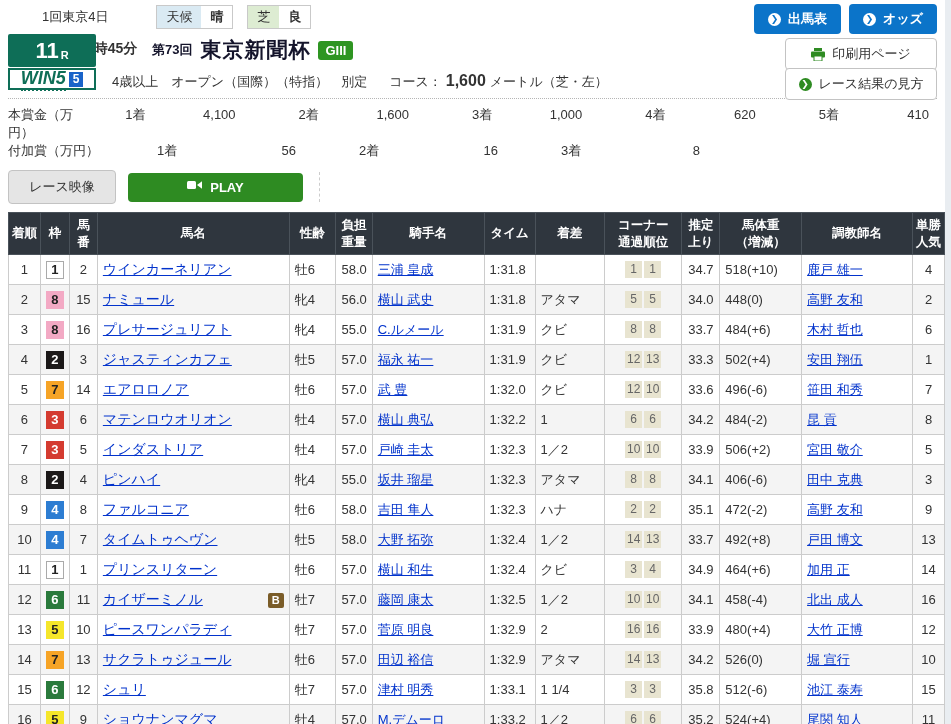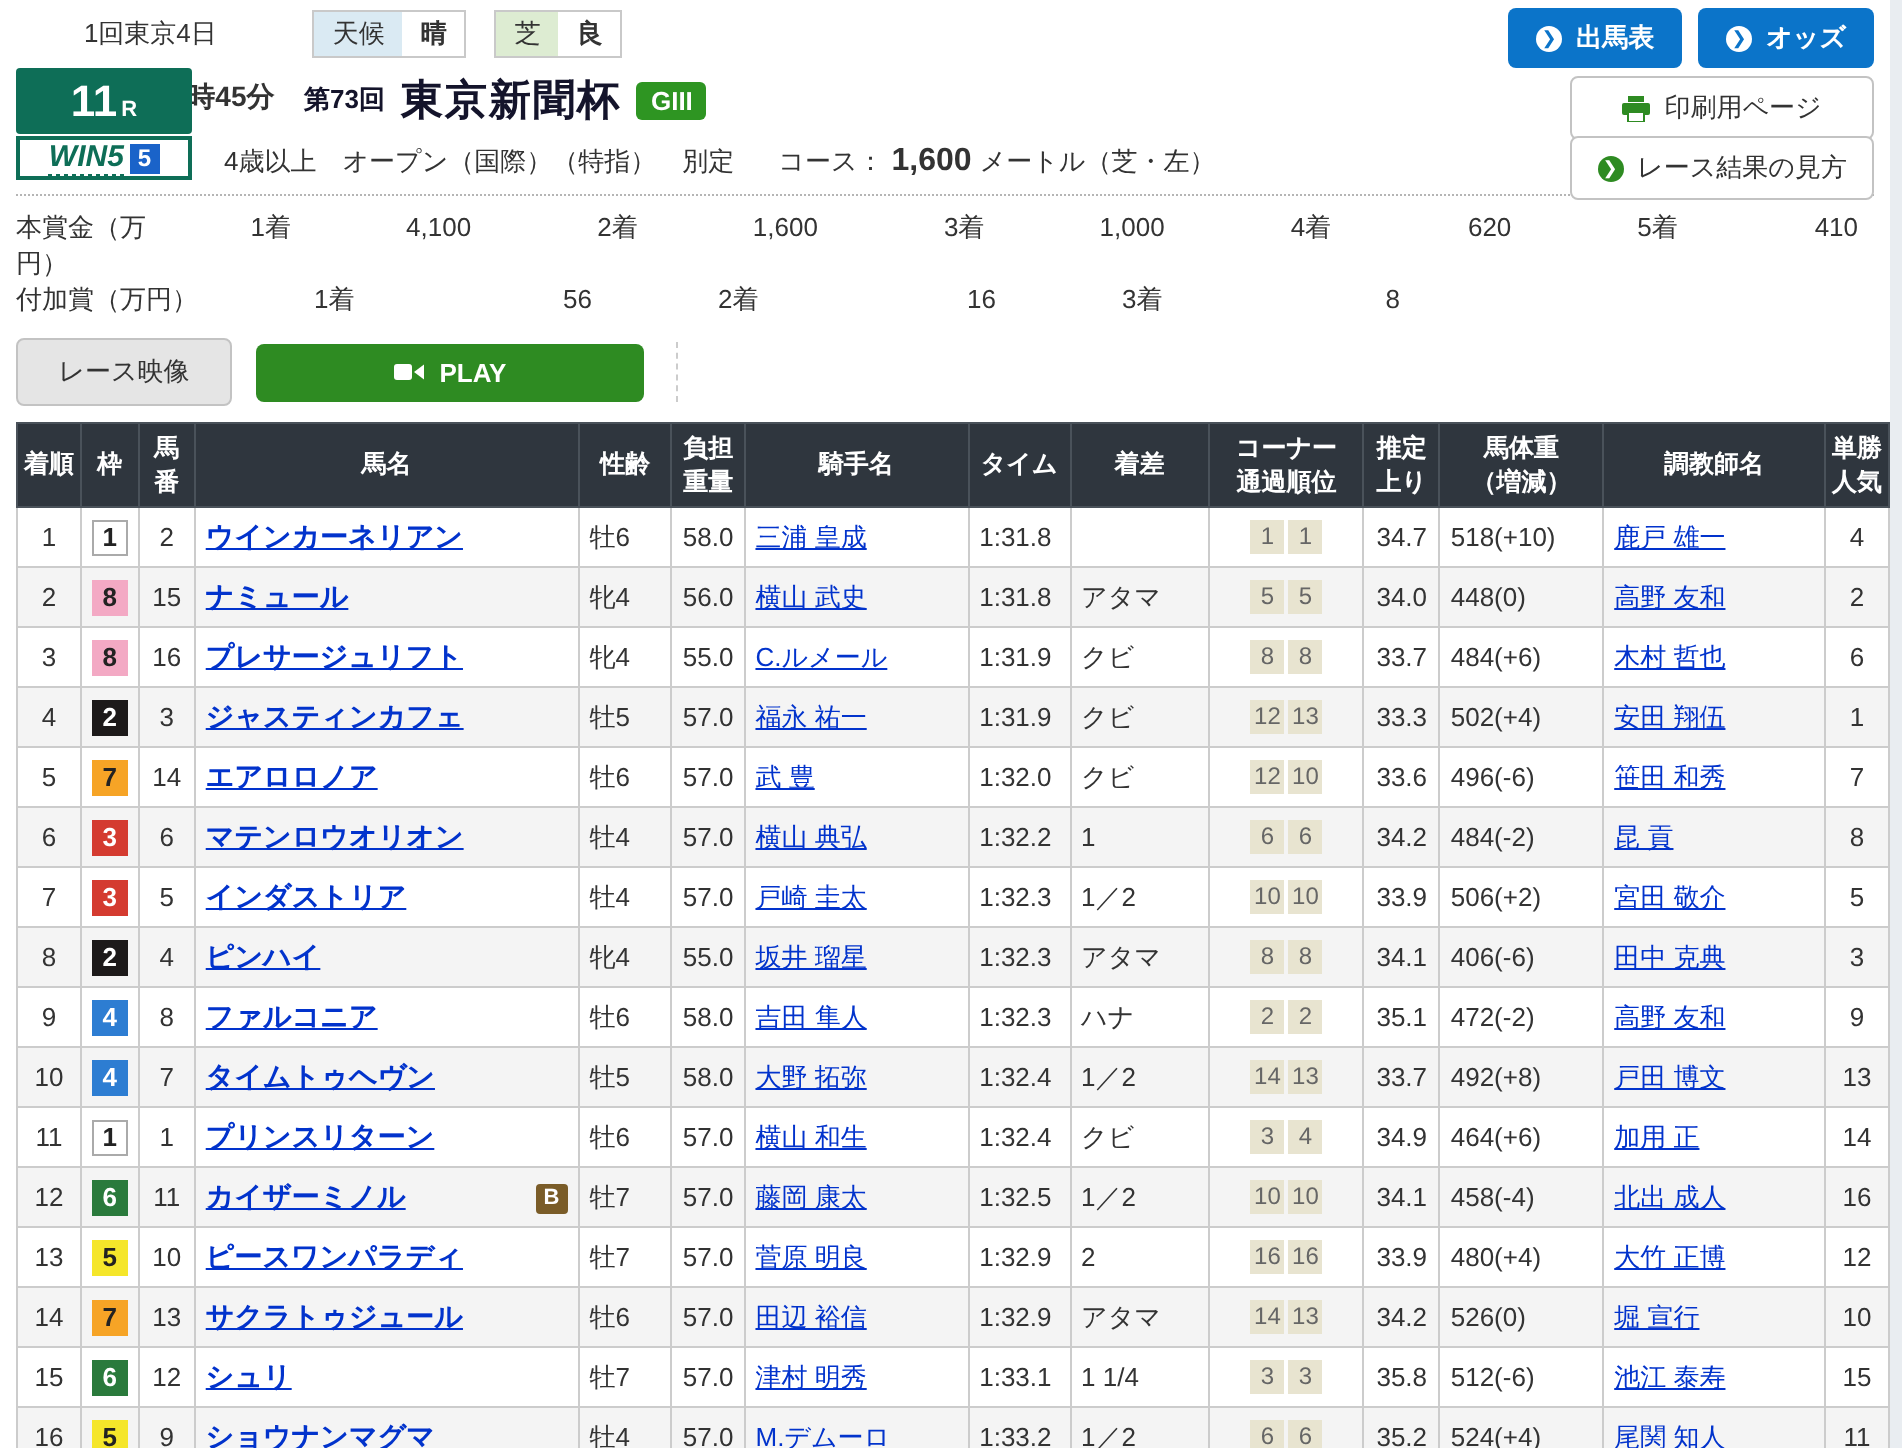--- a/index.html
+++ b/index.html
@@ -52,21 +52,21 @@
     background: #0e6e57; color: #fff; border-radius: 2px;
     height: 33px; display: flex; align-items: center; justify-content: center;
   }
   .race-num .n { font-size: 22px; font-weight: bold; line-height: 1; }
   .race-num .r { font-size: 11px; font-weight: bold; margin: 8px 0 0 2px; }
   .win5 {
     margin-top: 1px; border: 2px solid #0e6e57; background: #fff;
     display: flex; align-items: center; justify-content: center; gap: 3px;
     padding: 1px 2px; height: 22px;
   }
-  .win5-txt { color: #0e6e57; font-style: italic; font-weight: bold; font-size: 15px; border-bottom: 2px dotted #0e6e57; }
+  .win5-txt { color: #0e6e57; font-style: italic; font-weight: bold; font-size: 18px; border-bottom: 2px dotted #0e6e57; }
   .win5-5 { background: #1a63c9; color: #fff; font-weight: bold; font-size: 12px; padding: 0 4px; line-height: 15px; }
   .race-title-block { margin-left: 16px; padding-top: 2px; }
   .race-title-line { display: flex; align-items: center; gap: 8px; }
   .edition { font-size: 13px; font-weight: bold; color: #14142b; margin-left: 40px; }
   .race-name { font-size: 21px; font-weight: bold; color: #14142b; letter-spacing: 1px; }
   .grade {
     background: #2e9522; color: #fff; font-weight: bold; font-size: 13px;
     padding: 2px 7px; border-radius: 3px;
   }
   .race-cond { margin-top: 8px; display: flex; align-items: baseline; gap: 4px; }
@@ -79,22 +79,22 @@
   .prize-label { width: 102px; }
   .prize-rank { width: 36px; text-align: left; }
   .prize-val { width: 56px; text-align: right; margin-right: 16px; }
   
   .video-row { display: flex; align-items: center; gap: 12px; margin: 10px 0 8px 0; }
   .btn-plain {
     border: 1px solid #c3c3c3; border-radius: 4px; background: #e5e5e5;
     width: 108px; text-align: center; padding: 7px 0; cursor: pointer;
   }
   .btn-play {
-    background: #2e8b22; color: #fff; font-weight: bold; width: 194px;
-    border-radius: 4px; display: flex; align-items: center; justify-content: center;
+    background: #2e8b22; color: #fff; font-weight: bold; width: 175px;
+    border-radius: 4px; display: flex; justify-content: center;
     gap: 8px; padding: 7px 0; cursor: pointer;
   }
   .vdivider { border-left: 1px dashed #ccc; height: 30px; margin: 0 4px; }
   .btn-cam {
     border: 1px solid #c3c3c3; border-radius: 4px; background: #fff;
     width: 150px; display: flex; align-items: center; justify-content: center;
     gap: 7px; padding: 7px 0; cursor: pointer;
   }
   .cam { display: inline-flex; }
   
@@ -102,21 +102,21 @@
   th {
     background: #2f363e; color: #fff; font-weight: bold; font-size: 12.5px;
     padding: 3px 2px; border: 1px solid #4a525a; white-space: pre-line;
     height: 42px; text-align: center; vertical-align: middle; line-height: 1.3;
   }
   td { border: 1px solid #ccc; padding: 3px 5px; height: 30px; vertical-align: middle; background: #fff; }
   tr:nth-child(even) td { background: #f4f4f4; }
   td.c { text-align: center; }
   td.l { text-align: left; }
   .link { color: #0233cc; text-decoration: underline; cursor: pointer; }
-  .horse { font-size: 14px; font-weight: bold; }
+  .horse { font-size: 14px; }
   .waku {
     display: inline-block; width: 18px; height: 18px; line-height: 18px;
     text-align: center; font-weight: bold; font-size: 13px;
   }
   .w1 { background: #fff; color: #222; border: 1px solid #aaa; line-height: 16px; }
   .w2 { background: #1d1a1a; color: #fff; }
   .w3 { background: #d43b30; color: #fff; }
   .w4 { background: #2d7dd2; color: #fff; }
   .w5 { background: #f5e62a; color: #222; }
   .w6 { background: #2a7a3c; color: #fff; }

